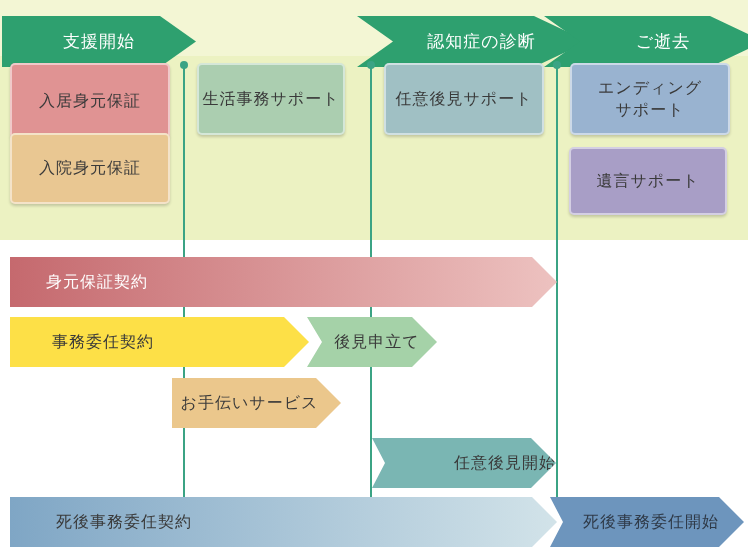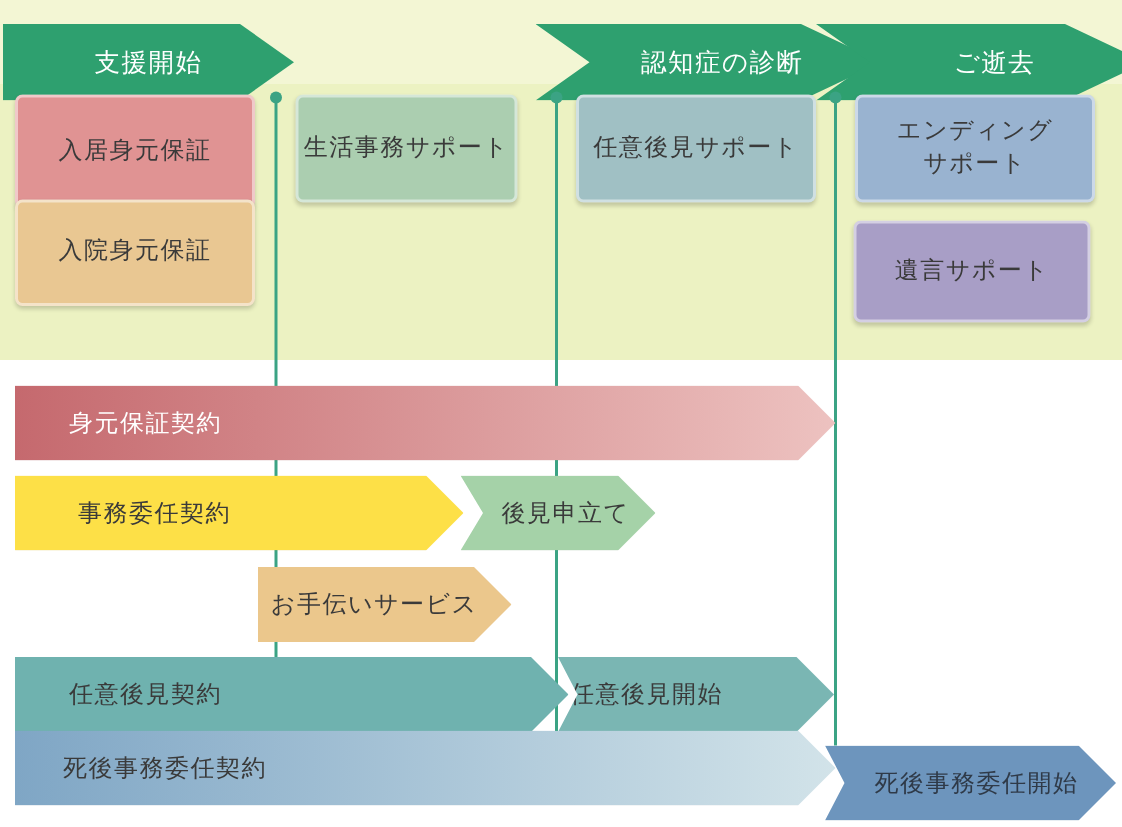--- a/index.html
+++ b/index.html
@@ -71,25 +71,25 @@
     clip-path:polygon(0 0,105px 0,100% 50%,105px 100%,0 100%,15px 50%);
     justify-content:center;padding-left:10px;}
   .bar-r3{left:133px;top:378px;width:169px;background:#ebc78c;
     clip-path:polygon(0 0,144px 0,100% 50%,144px 100%,0 100%);
     justify-content:center;padding-right:14px;margin-left:39px;}
   .bar-r4a{left:10px;top:438px;width:369px;background:#6fb2af;
     clip-path:polygon(0 0,344px 0,100% 50%,344px 100%,0 100%);
     padding-left:36px;}
   .bar-r4b{left:372px;top:438px;width:184px;background:#7ab6b3;
     clip-path:polygon(0 0,159px 0,100% 50%,159px 100%,0 100%,13px 50%);
-    justify-content:flex-start;padding-left:8px;}
-  .bar-r5a{left:10px;top:487px;width:547px;
+    justify-content:flex-end;padding-left:8px;}
+  .bar-r5a{left:10px;top:497px;width:547px;
     background:linear-gradient(90deg,#7fa6c5,#d2e3e9);
     clip-path:polygon(0 0,522px 0,100% 50%,522px 100%,0 100%);
-    padding-left:32px;}
+    padding-left:46px;}
   .bar-r5b{left:550px;top:497px;width:194px;background:#6d95bd;
     clip-path:polygon(0 0,169px 0,100% 50%,169px 100%,0 100%,13px 50%);
     justify-content:center;padding-left:8px;color:#2f3a48;}
 </style>
 </head>
 <body>
 
 <div class="canvas">
 
   <div class="band-top"></div>
@@ -137,23 +137,20 @@
   </div>
   <div class="bar bar-r2a">
     <span class="lbl">事務委任契約</span>
   </div>
   <div class="bar bar-r2b">
     <span class="lbl">後見申立て</span>
   </div>
   <div class="bar bar-r3">
     <span class="lbl">お手伝いサービス</span>
   </div>
-  <div class="bar bar-r4a">
-    <span class="lbl">任意後見契約</span>
-  </div>
   <div class="bar bar-r4b">
     <span class="lbl">任意後見開始</span>
   </div>
   <div class="bar bar-r5a">
     <span class="lbl">死後事務委任契約</span>
   </div>
   <div class="bar bar-r5b">
     <span class="lbl">死後事務委任開始</span>
   </div>
 

